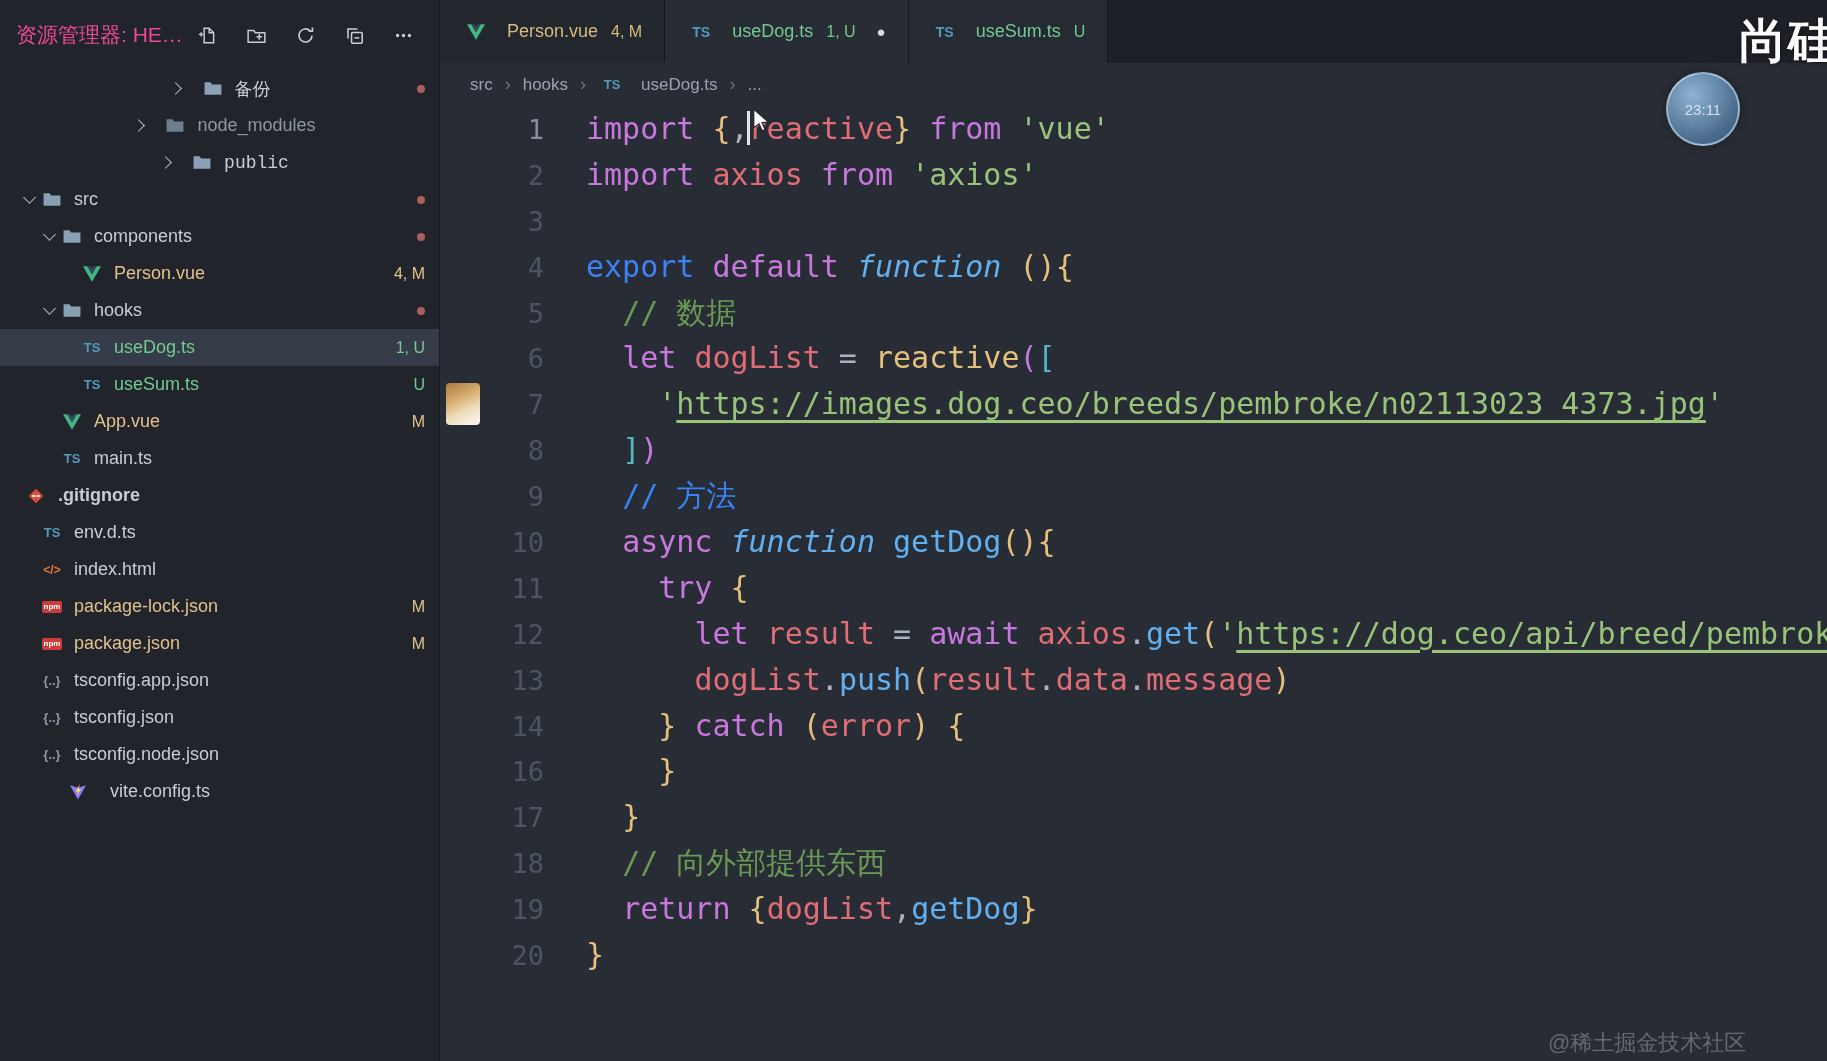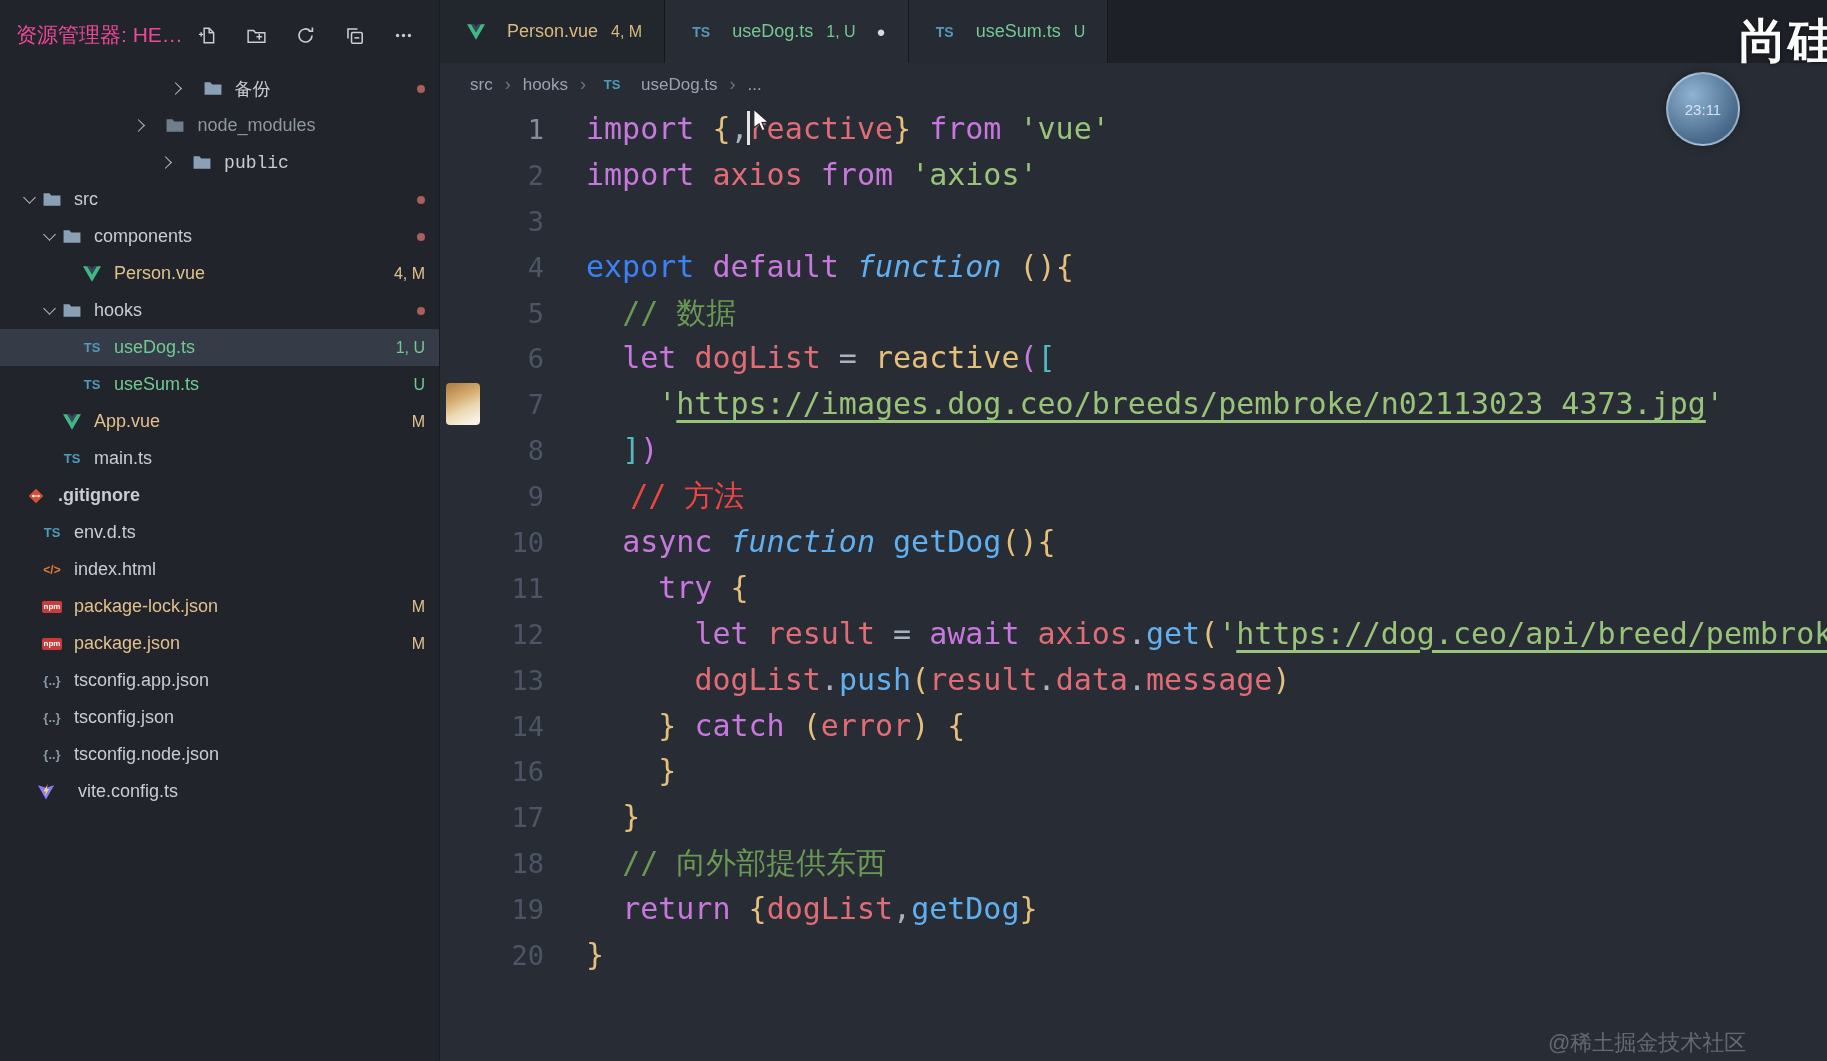--- a/index.html
+++ b/index.html
@@ -321,21 +321,21 @@
           <span class="right"></span>
         </div>
         <div class="row" style="padding-left: 20px;">
           <span class="chev none"></span>
           <span class="icon-wrap">
             <span class="fic fic-json">{..}</span>
           </span>
           <span class="lbl ">tsconfig.node.json</span>
           <span class="right"></span>
         </div>
-        <div class="row" style="padding-left: 4px; gap: 10px;">
+        <div class="row" style="padding-left: 36px; gap: 10px;">
           <span class="chev none"></span>
           <span class="icon-wrap">
             <svg width="18" height="18" viewBox="0 0 16 16">
               <path d="M0.8 2 L8 14.6 L15.2 2 L8 4.2 Z" fill="#8a7bf7"></path>
               <path d="M9.6 0.8 L5.8 7.6 L8 7.6 L6.9 11.8 L10.7 5.4 L8.5 5.4 Z" fill="#fdd663"></path>
             </svg>
           </span>
           <span class="lbl ">vite.config.ts</span>
           <span class="right"></span>
         </div>
@@ -392,21 +392,21 @@
       </div>
     <div class="code-area">
         <div class="cline"><span class="gut"><span class="lnum cur">1</span></span><span class="ctext"><span style="color: rgb(198, 120, 221);">import </span><span style="color: rgb(229, 192, 123);">{</span><span style="color: rgb(171, 178, 191);">,</span><span class="caret"></span><span style="color: rgb(224, 108, 117);">reactive</span><span style="color: rgb(229, 192, 123);">}</span><span style="color: rgb(171, 178, 191);"> </span><span style="color: rgb(198, 120, 221);">from</span><span style="color: rgb(171, 178, 191);"> </span><span style="color: rgb(152, 195, 121);">'vue'</span></span></div>
         <div class="cline"><span class="gut"><span class="lnum">2</span></span><span class="ctext"><span style="color: rgb(198, 120, 221);">import </span><span style="color: rgb(224, 108, 117);">axios</span><span style="color: rgb(171, 178, 191);"> </span><span style="color: rgb(198, 120, 221);">from</span><span style="color: rgb(171, 178, 191);"> </span><span style="color: rgb(152, 195, 121);">'axios'</span></span></div>
         <div class="cline"><span class="gut"><span class="lnum">3</span></span><span class="ctext"></span></div>
         <div class="cline"><span class="gut"><span class="lnum">4</span></span><span class="ctext"><span style="color: #3b82f6;">export </span><span style="color: rgb(198, 120, 221);">default </span><span class="it" style="color: rgb(97, 175, 239);">function </span><span style="color: rgb(229, 192, 123);">()</span><span style="color: rgb(229, 192, 123);">{</span></span></div>
         <div class="cline"><span class="gut"><span class="lnum">5</span></span><span class="ctext"><span style="color: rgb(171, 178, 191);">  </span><span style="color: rgb(106, 153, 85);">// 数据</span></span></div>
         <div class="cline"><span class="gut"><span class="lnum">6</span></span><span class="ctext"><span style="color: rgb(171, 178, 191);">  </span><span style="color: rgb(198, 120, 221);">let </span><span style="color: rgb(224, 108, 117);">dogList</span><span style="color: rgb(171, 178, 191);"> = </span><span style="color: rgb(229, 192, 123);">reactive</span><span style="color: rgb(198, 120, 221);">(</span><span style="color: rgb(86, 182, 194);">[</span></span></div>
         <div class="cline"><span class="gut"><span class="lnum">7</span><span class="thumb"></span></span><span class="ctext"><span style="color: rgb(171, 178, 191);">    </span><span style="color: rgb(152, 195, 121);">'</span><span class="u" style="color: rgb(152, 195, 121);">https://images.dog.ceo/breeds/pembroke/n02113023_4373.jpg</span><span style="color: rgb(152, 195, 121);">'</span></span></div>
         <div class="cline"><span class="gut"><span class="lnum">8</span></span><span class="ctext"><span style="color: rgb(171, 178, 191);">  </span><span style="color: rgb(86, 182, 194);">]</span><span style="color: rgb(198, 120, 221);">)</span></span></div>
-        <div class="cline"><span class="gut"><span class="lnum">9</span></span><span class="ctext"><span style="color: rgb(171, 178, 191);">  </span><span style="color: #ef4444; margin-left: 8px;">// 方法</span></span></div>
+        <div class="cline"><span class="gut"><span class="lnum">9</span></span><span class="ctext"><span style="color: rgb(171, 178, 191);">  </span><span style="color: #3b82f6;">// 方法</span></span></div>
         <div class="cline"><span class="gut"><span class="lnum">10</span></span><span class="ctext"><span style="color: rgb(171, 178, 191);">  </span><span style="color: rgb(198, 120, 221);">async </span><span class="it" style="color: rgb(97, 175, 239);">function </span><span style="color: rgb(97, 175, 239);">getDog</span><span style="color: rgb(229, 192, 123);">()</span><span style="color: rgb(229, 192, 123);">{</span></span></div>
         <div class="cline"><span class="gut"><span class="lnum">11</span></span><span class="ctext"><span style="color: rgb(171, 178, 191);">    </span><span style="color: rgb(198, 120, 221);">try </span><span style="color: rgb(229, 192, 123);">{</span></span></div>
         <div class="cline"><span class="gut"><span class="lnum">12</span></span><span class="ctext"><span style="color: rgb(171, 178, 191);">      </span><span style="color: rgb(198, 120, 221);">let </span><span style="color: rgb(224, 108, 117);">result</span><span style="color: rgb(171, 178, 191);"> = </span><span style="color: rgb(198, 120, 221);">await </span><span style="color: rgb(224, 108, 117);">axios</span><span style="color: rgb(171, 178, 191);">.</span><span style="color: rgb(97, 175, 239);">get</span><span style="color: rgb(229, 192, 123);">(</span><span style="color: rgb(152, 195, 121);">'</span><span class="u" style="color: rgb(152, 195, 121);">https://dog.ceo/api/breed/pembroke/images/random</span></span></div>
         <div class="cline"><span class="gut"><span class="lnum">13</span></span><span class="ctext"><span style="color: rgb(171, 178, 191);">      </span><span style="color: rgb(224, 108, 117);">dogList</span><span style="color: rgb(171, 178, 191);">.</span><span style="color: rgb(97, 175, 239);">push</span><span style="color: rgb(229, 192, 123);">(</span><span style="color: rgb(224, 108, 117);">result</span><span style="color: rgb(171, 178, 191);">.</span><span style="color: rgb(224, 108, 117);">data</span><span style="color: rgb(171, 178, 191);">.</span><span style="color: rgb(224, 108, 117);">message</span><span style="color: rgb(229, 192, 123);">)</span></span></div>
         <div class="cline"><span class="gut"><span class="lnum">14</span></span><span class="ctext"><span style="color: rgb(171, 178, 191);">    </span><span style="color: rgb(229, 192, 123);">} </span><span style="color: rgb(198, 120, 221);">catch </span><span style="color: rgb(229, 192, 123);">(</span><span style="color: rgb(224, 108, 117);">error</span><span style="color: rgb(229, 192, 123);">)</span><span style="color: rgb(171, 178, 191);"> </span><span style="color: rgb(229, 192, 123);">{</span></span></div>
         <div class="cline"><span class="gut"><span class="lnum">16</span></span><span class="ctext"><span style="color: rgb(171, 178, 191);">    </span><span style="color: rgb(229, 192, 123);">}</span></span></div>
         <div class="cline"><span class="gut"><span class="lnum">17</span></span><span class="ctext"><span style="color: rgb(171, 178, 191);">  </span><span style="color: rgb(229, 192, 123);">}</span></span></div>
         <div class="cline"><span class="gut"><span class="lnum">18</span></span><span class="ctext"><span style="color: rgb(171, 178, 191);">  </span><span style="color: rgb(106, 153, 85);">// 向外部提供东西</span></span></div>
         <div class="cline"><span class="gut"><span class="lnum">19</span></span><span class="ctext"><span style="color: rgb(171, 178, 191);">  </span><span style="color: rgb(198, 120, 221);">return </span><span style="color: rgb(229, 192, 123);">{</span><span style="color: rgb(224, 108, 117);">dogList</span><span style="color: rgb(171, 178, 191);">,</span><span style="color: rgb(97, 175, 239);">getDog</span><span style="color: rgb(229, 192, 123);">}</span></span></div>
         <div class="cline"><span class="gut"><span class="lnum">20</span></span><span class="ctext"><span style="color: rgb(229, 192, 123);">}</span></span></div>

